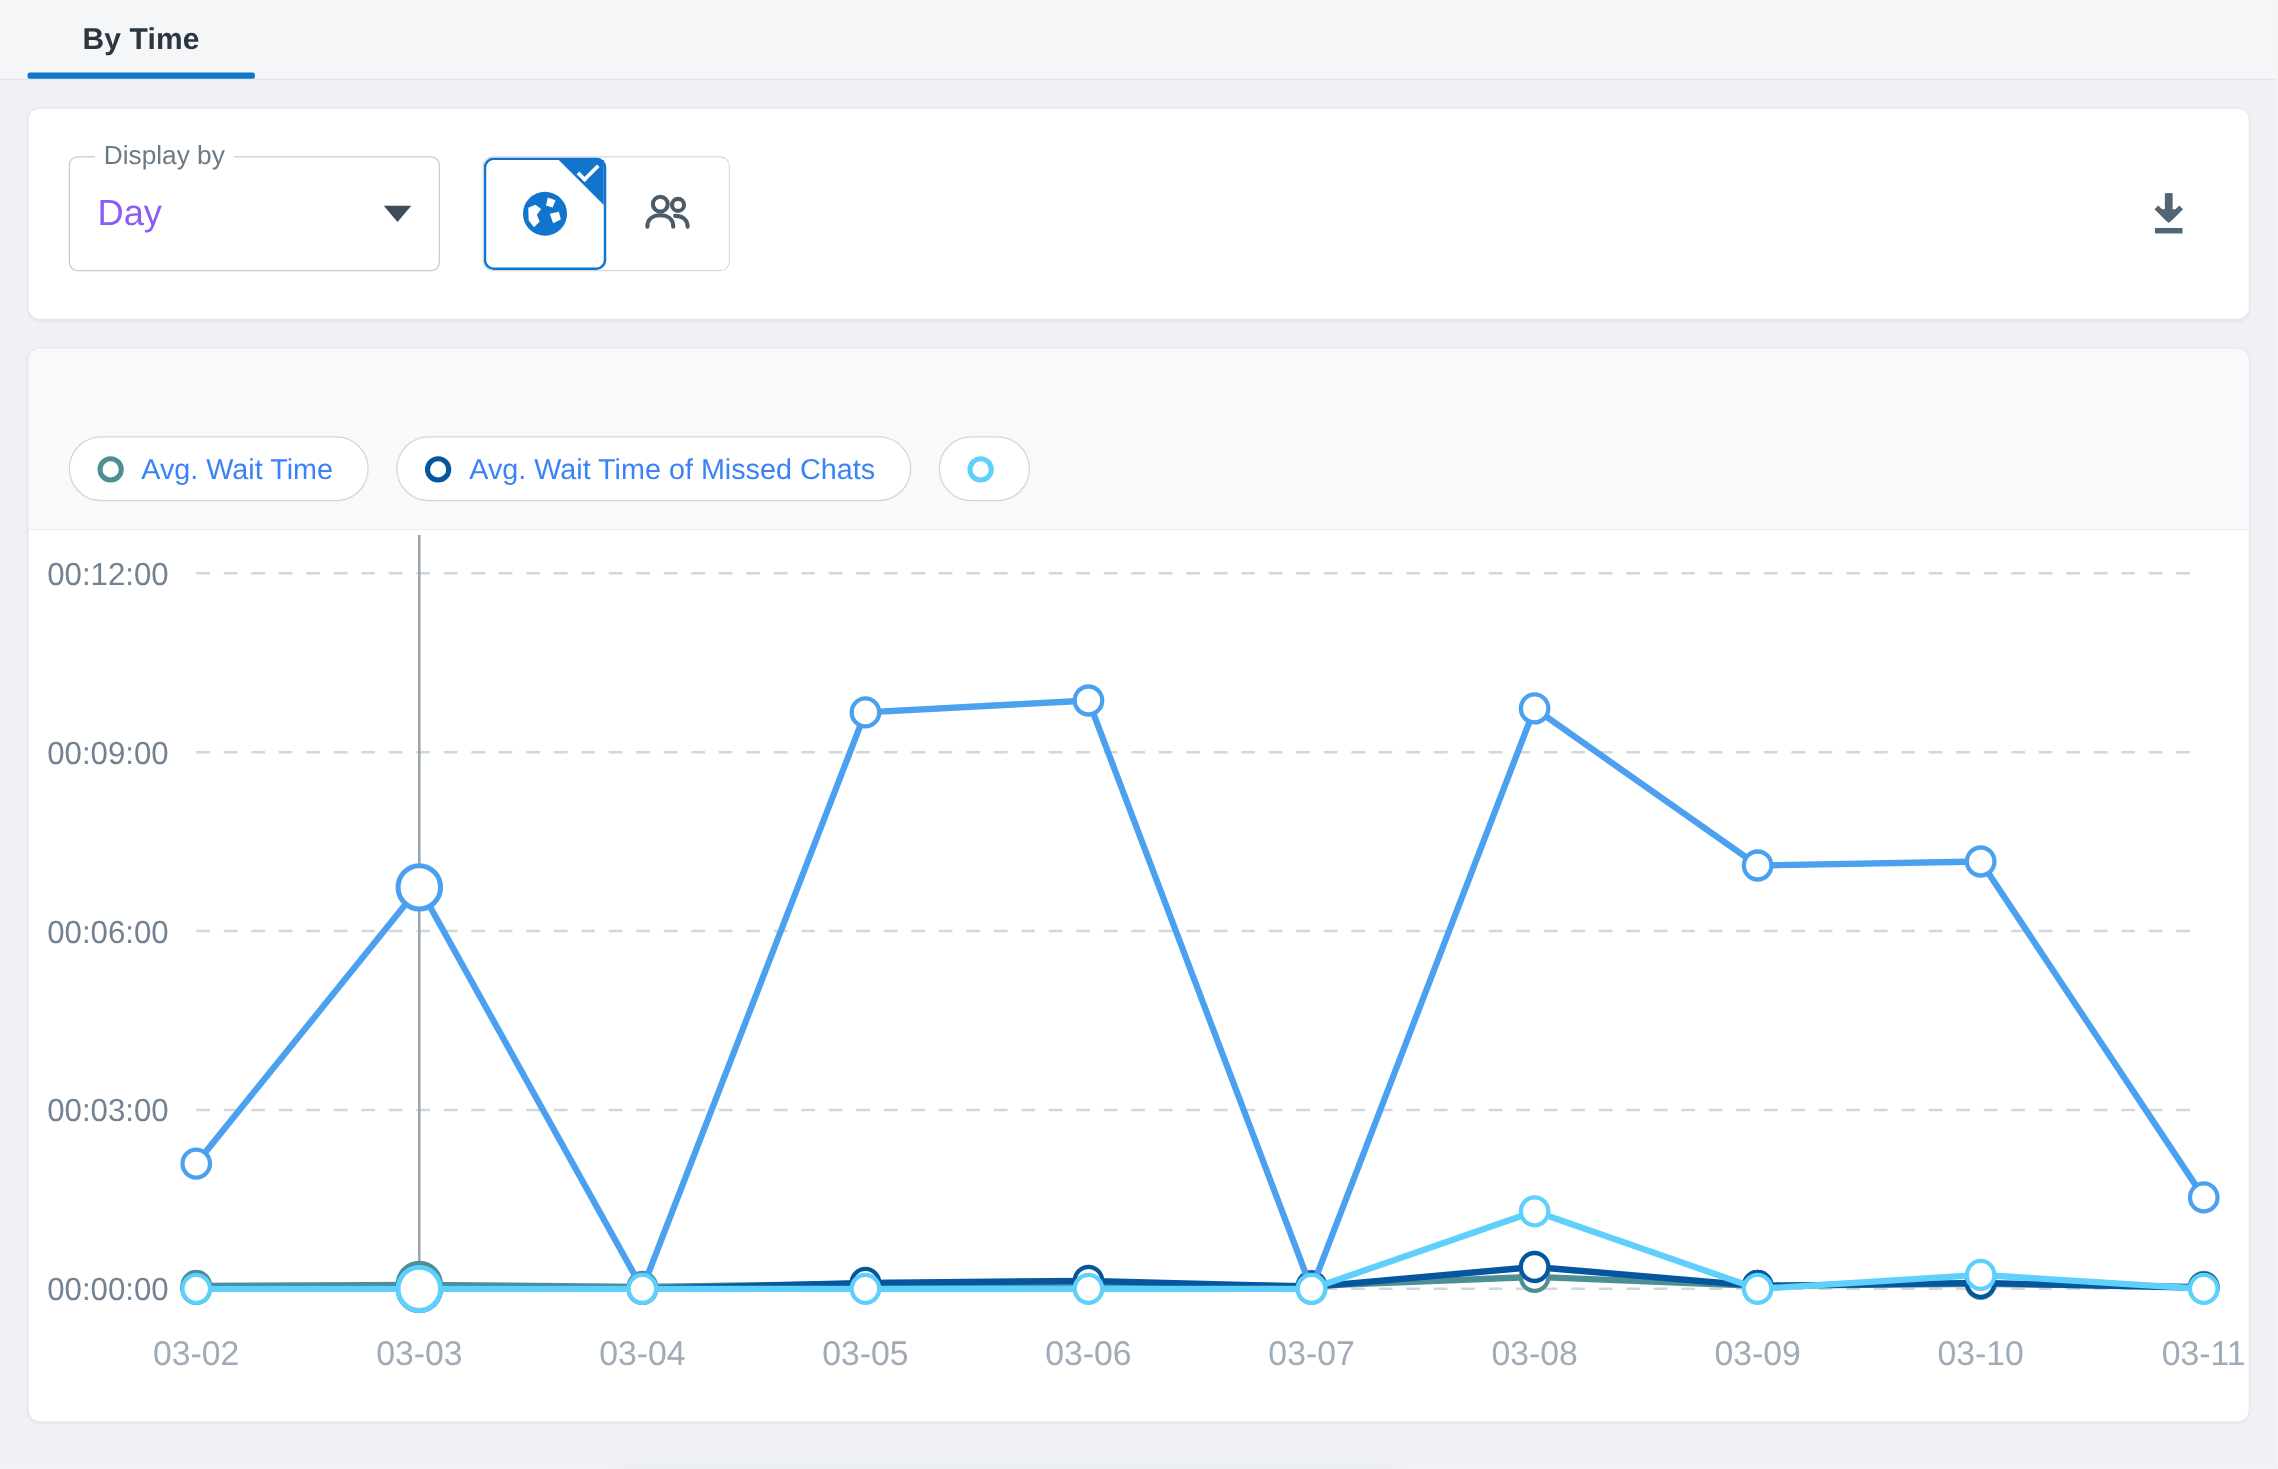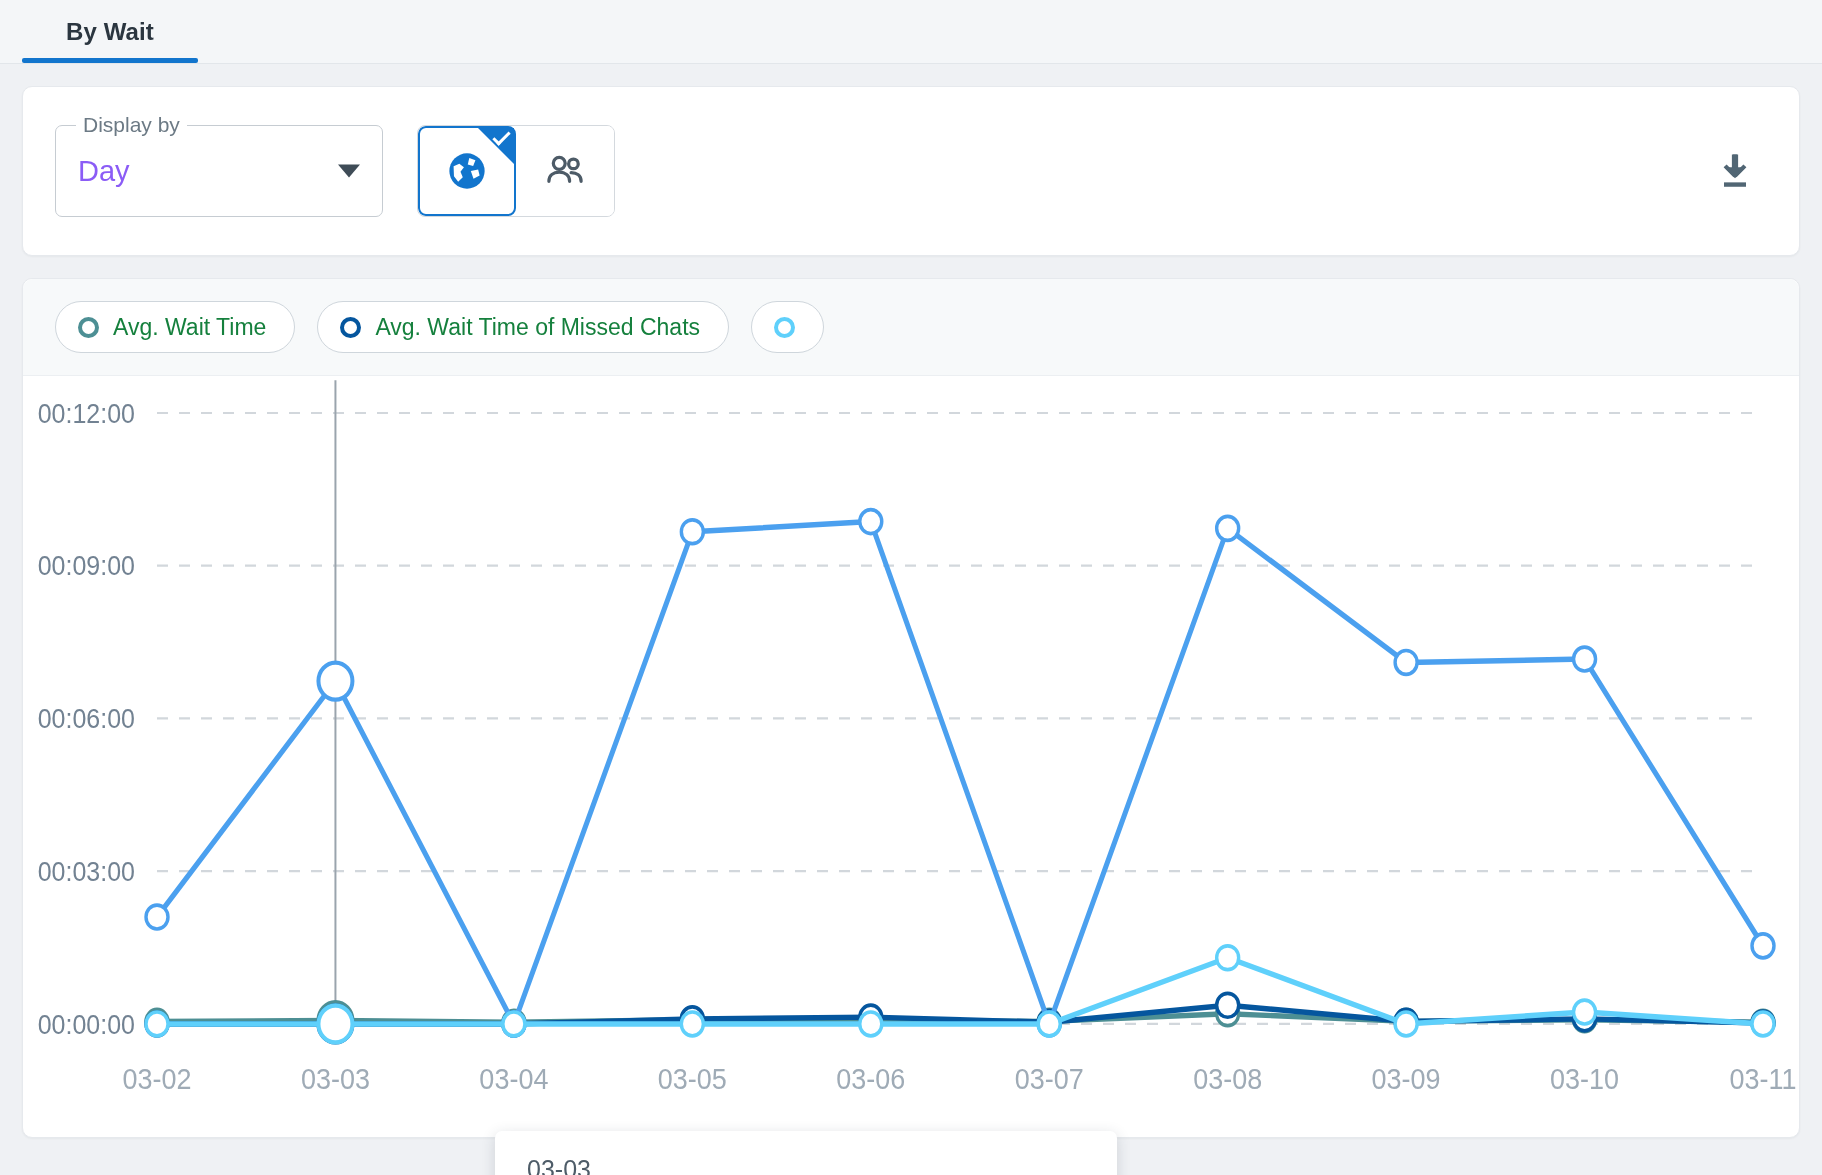--- a/index.html
+++ b/index.html
@@ -46,21 +46,21 @@
 
   
   .controls {
     height: 170px;
     display: flex;
     align-items: center;
     padding: 0 36px 0 32px;
   }
   .select-wrap {
     position: relative;
-    width: 328px; height: 92px;
+    width: 297px; height: 92px;
     border: 1px solid #c6ccd2;
     border-radius: 7px;
     display: flex; align-items: center;
     padding: 0 22px;
     cursor: pointer;
   }
   .select-legend {
     position: absolute; top: -13px; left: 20px;
     background: #fff; padding: 0 7px;
     font-size: 21px; color: #6c7a85;
@@ -131,23 +131,24 @@
   }
   .legend-chip {
     display: flex; align-items: center;
     gap: 14px;
     height: 52px;
     padding: 0 28px 0 22px;
     border: 1px solid #cfd6dc;
     border-radius: 26px;
     background: #fff;
     font-size: 23px;
-    color: #15803d;
+    color: #3b82f6;
     cursor: pointer;
     white-space: nowrap;
+    margin-top: 48px;
   }
   .ring {
     width: 21px; height: 21px;
     border-radius: 50%;
     border: 4.5px solid currentColor;
     flex: 0 0 auto;
   }
 
   .plot-area { position: relative; flex: 1; }
   .plot-svg { position: absolute; inset: 0; width: 100%; height: 100%; }
@@ -163,21 +164,21 @@
     padding: 24px 28px 26px 32px;
     pointer-events: none;
   }
   .tt-title { font-size: 25px; color: #4e5c68; margin-bottom: 14px; }
 </style>
 </head>
 <body>
 
 <div class="tabbar">
   <div class="tab active">
-    <span>By Wait</span>
+    <span>By Time</span>
   </div>
 </div>
 
 <div class="card controls">
 
   <div class="select-wrap">
     <span class="select-legend">Display by</span>
     <span class="select-value">Day</span>
     <span class="select-caret"></span>
   </div>

